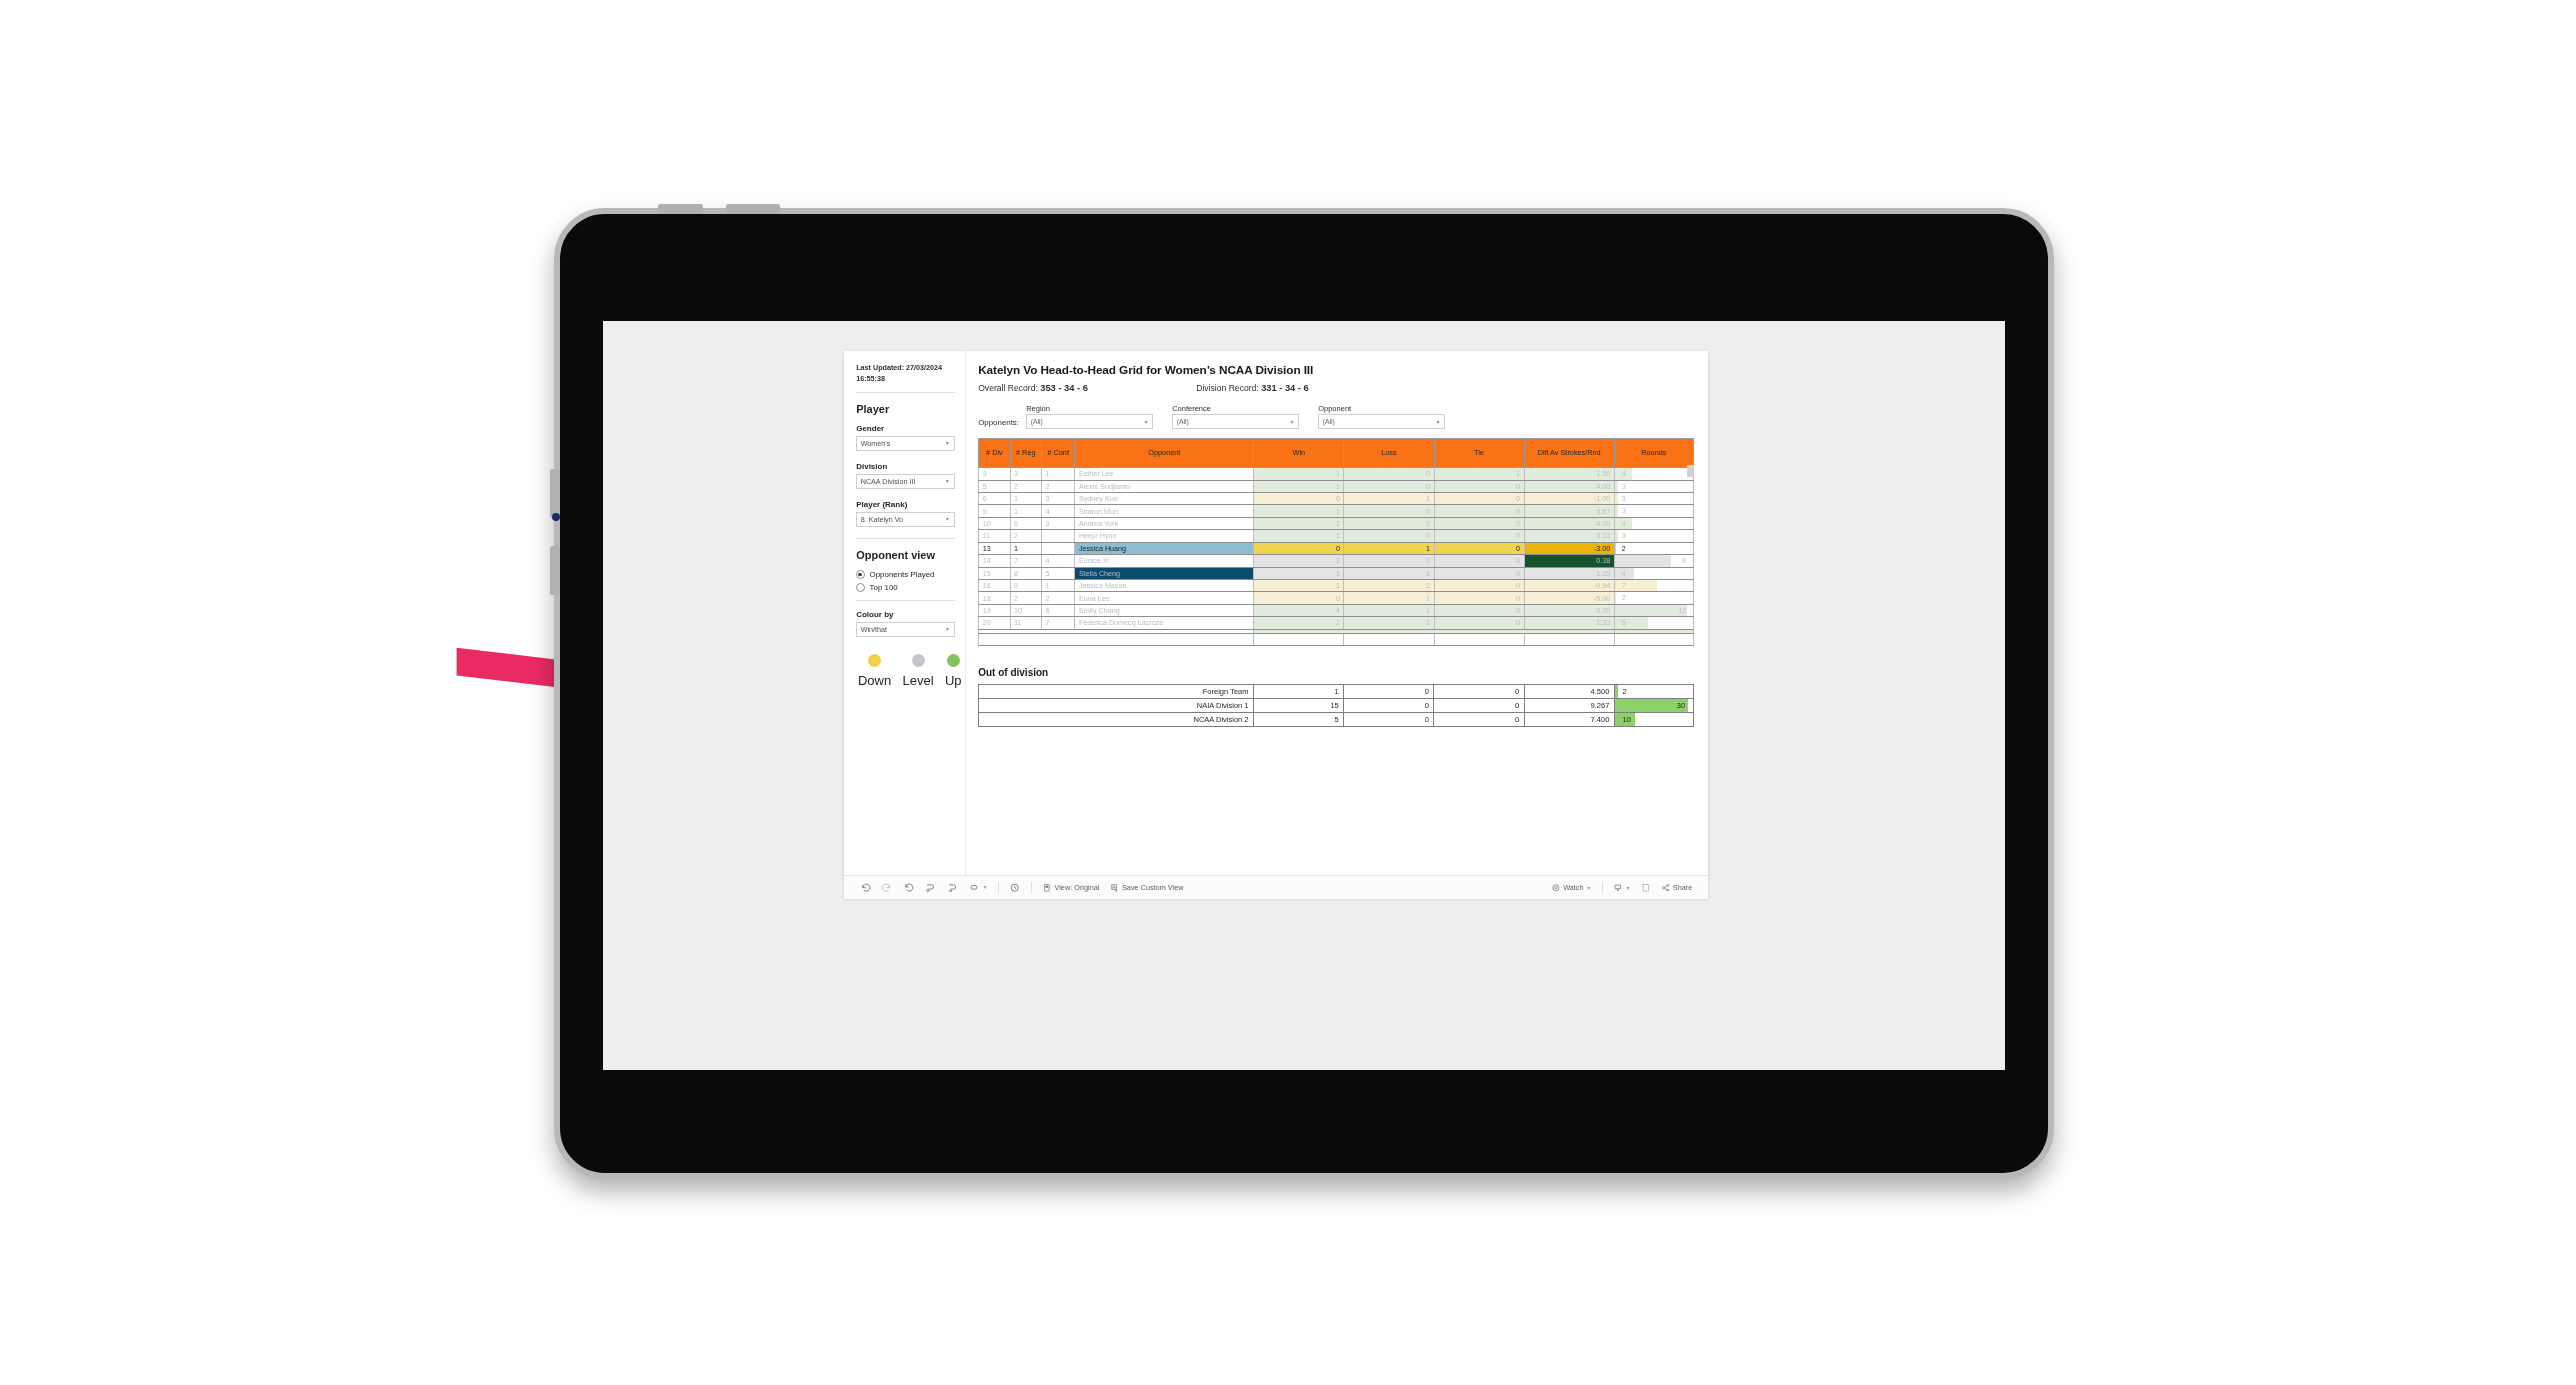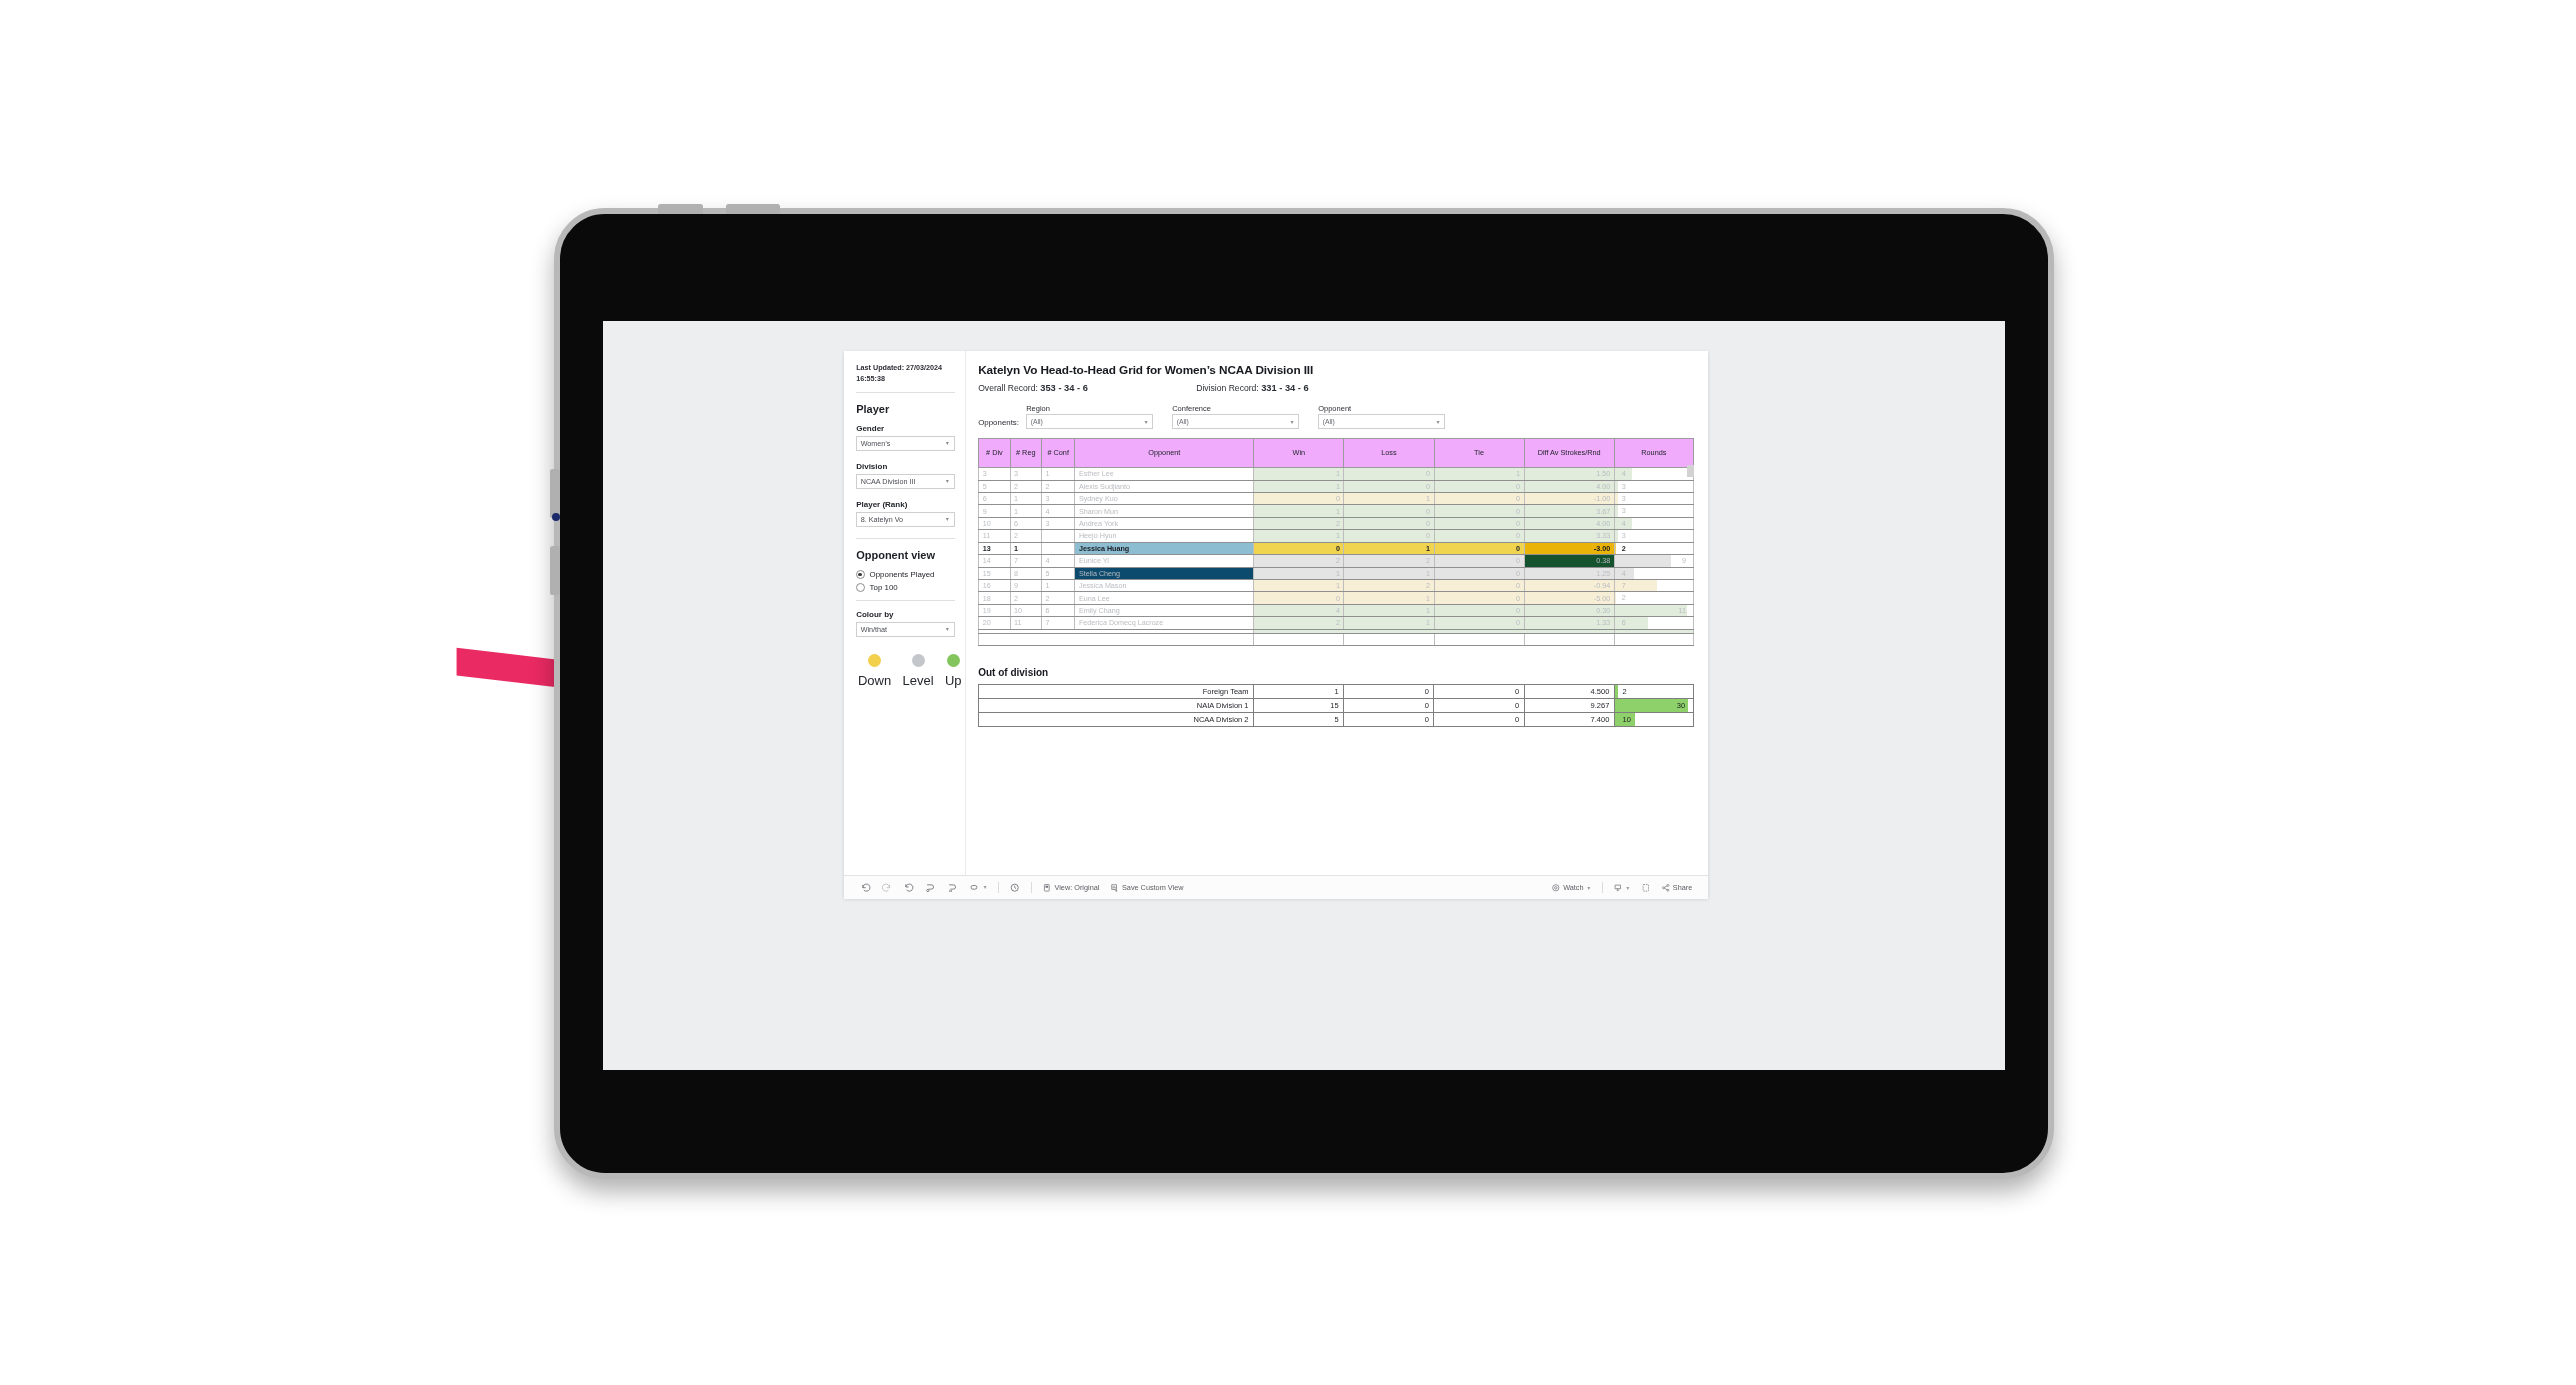--- a/index.html
+++ b/index.html
@@ -123,35 +123,35 @@
     height:12.2px;border:0.9px solid #cfcfcf;background:#fff;
     display:flex;align-items:center;justify-content:space-between;
     padding:0 3.5px;font-size:6.8px;color:#65686e;cursor:pointer;
   }
   .fsel .car{font-size:5.2px;color:#8d8d8d;}
 
   
   table.grid{border-collapse:collapse;margin-top:9.6px;width:100%;table-layout:fixed;}
   table.grid th{
     border:0.9px solid #9b9b9b;font-size:7.3px;color:#22252b;font-weight:400;
-    height:26px;vertical-align:middle;text-align:center;background:#f0abfc;line-height:1.15;
+    height:26px;vertical-align:middle;text-align:center;background:#f97316;line-height:1.15;
   }
   table.grid td{
     border-left:0.9px solid #bdbdbd;border-right:0.9px solid #bdbdbd;
     border-top:0.9px solid #8f8f8f;border-bottom:0.9px solid #8f8f8f;
     font-size:7.2px;color:#22252b;height:11.4px;padding:0 3.5px;background:#fff;
   }
   td.num{text-align:left;width:21px;}
   td.opp{text-align:left;}
   td.v{text-align:right;position:relative;}
   td.rn{text-align:left;position:relative;padding:0;}
   .rbar{position:absolute;left:0;top:0;bottom:0;}
   .rtxt{position:relative;padding-left:3.5px;line-height:11.4px;display:block;}
   .rtxt.right{text-align:right;padding-right:3.5px;padding-left:0;}
-  tr.sel-row td{color:#1b1d22;font-weight:bold;}
+  tr.sel-row td{color:#1b1d22;font-weight:normal;}
   tr.dim td{color:#b9bcc0;}
   .blank td{height:39px;border-top:0.9px solid #8f8f8f;}
   .cut{height:3.5px;overflow:hidden;}
   .scrollthumb{position:absolute;right:0;top:0;width:7px;height:12.2px;background:#d2d2d2;}
 
   .ood-title{font-size:10px;font-weight:bold;color:#17191f;margin-top:21px;}
   table.ood{border-collapse:collapse;margin-top:5.2px;width:100%;table-layout:fixed;}
   table.ood td{
     border:0.9px solid #7e7e7e;font-size:7.5px;color:#1d1f25;height:13px;padding:0 4.4px;background:#fff;
   }

